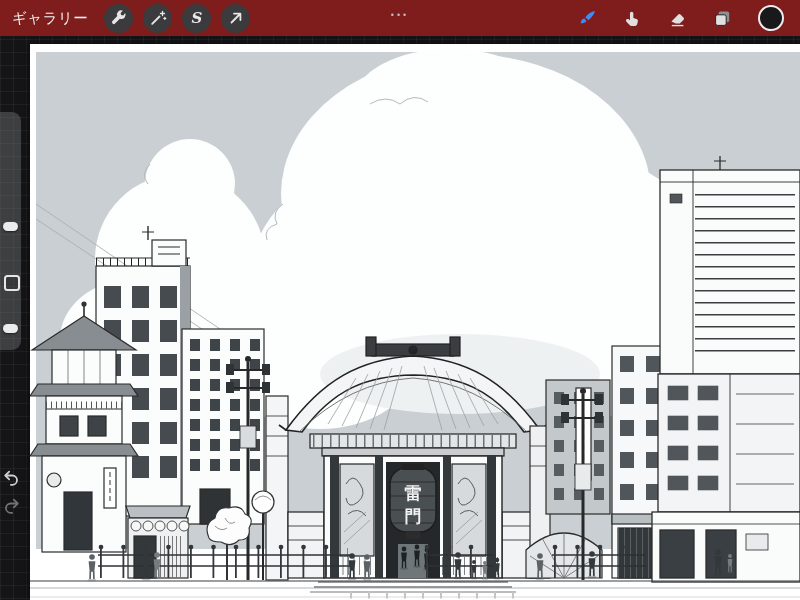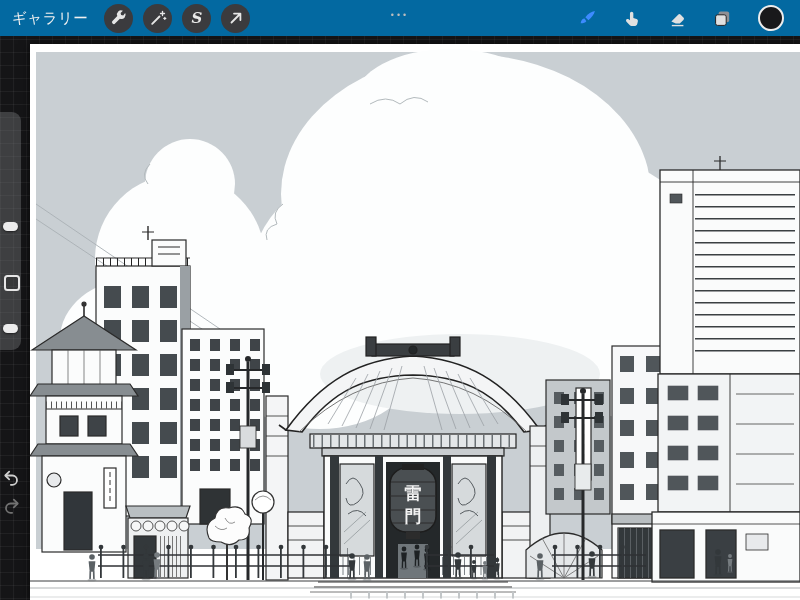--- a/index.html
+++ b/index.html
@@ -6,21 +6,21 @@
   body{
     width:800px;height:600px;position:relative;overflow:hidden;
     background-color:#151517;
     background-image:
       linear-gradient(rgba(255,255,255,0.05) 1px, transparent 1px),
       linear-gradient(90deg, rgba(255,255,255,0.05) 1px, transparent 1px);
     background-size:13px 13px;
     font-family:"Liberation Sans", sans-serif;
   }
   .top-bar{
-    position:absolute;top:0;left:0;right:0;height:36px;background:#0369a1;
+    position:absolute;top:0;left:0;right:0;height:36px;background:#7f1d1d;
     display:flex;align-items:center;padding:0 12px;z-index:20;box-sizing:border-box;
   }
   .gallery{color:#f0f0f0;font-size:14.5px;margin-right:16px;letter-spacing:.5px;cursor:default;}
   .tools-left{display:flex;gap:10px;align-items:center;}
   .tool-circle{width:29px;height:29px;border-radius:50%;background:#3b3b3e;
     display:flex;align-items:center;justify-content:center;}
   .selection-s{font-family:"DejaVu Serif", serif;font-style:italic;font-weight:bold;
     font-size:15px;color:#e9e9e9;line-height:1;}
   .dots{position:absolute;left:50%;top:10px;transform:translateX(-50%);
     color:#bdbdbd;font-size:9px;letter-spacing:3px;}

